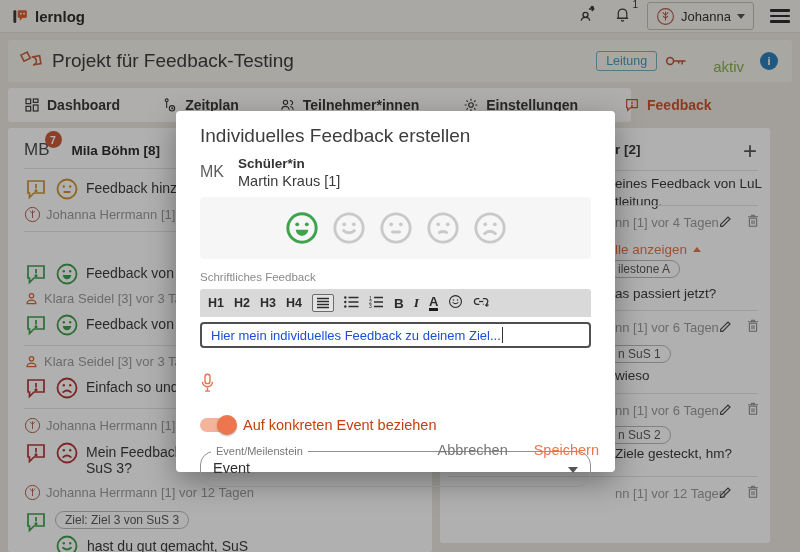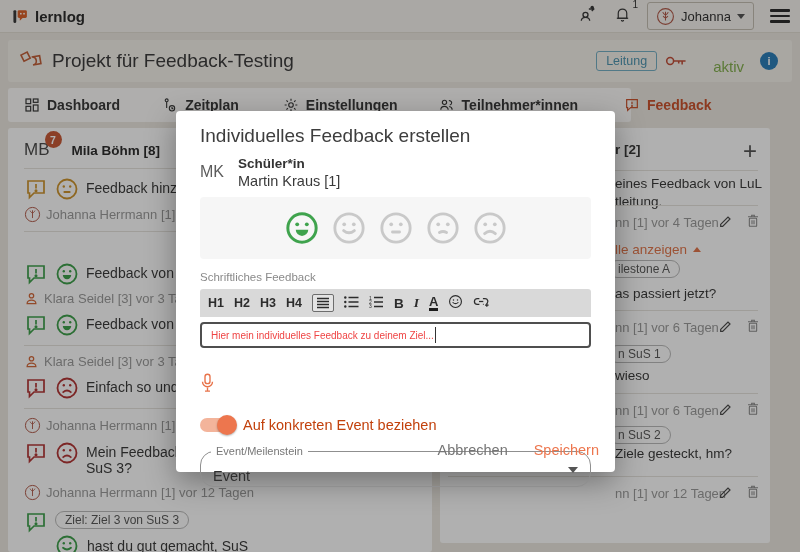--- a/index.html
+++ b/index.html
@@ -70,30 +70,30 @@
   .mood-box{position:absolute;left:24px;top:86px;width:391px;height:62px;background:#f6f6f6;border-radius:4px;display:flex;align-items:center;justify-content:center;gap:13px;}
   .face{width:34px;height:34px;}
   .ed-label{position:absolute;left:24px;top:160px;font-size:11.5px;color:#8a8a8a;}
   .toolbar{position:absolute;left:24px;top:178px;width:391px;height:28px;background:#d9d9d9;border-radius:3px 3px 0 0;display:flex;align-items:center;gap:10px;padding-left:8px;box-sizing:border-box;}
   .tb-h{font-size:12.5px;font-weight:700;color:#2c2c2c;}
   .tb-box{border:1px solid #6d6d6d;border-radius:2px;padding:2px 3px;display:flex;align-items:center;background:#e4e4e4;}
   .tb-b{font-size:13.5px;font-weight:700;color:#2c2c2c;}
   .tb-i{font-size:13.5px;font-style:italic;font-weight:700;color:#2c2c2c;font-family:"Liberation Serif",serif;}
   .tb-a{font-size:13px;font-weight:700;color:#2c2c2c;border-bottom:3px solid #1c1c1c;line-height:13px;}
   .ed-field{position:absolute;left:24px;top:211px;width:391px;height:26px;border:2px solid #4f4f4f;border-radius:4px;display:flex;align-items:center;padding-left:9px;box-sizing:border-box;}
-  .ed-text{font-size:10px;color:#ef4444;white-space:nowrap;}
+  .ed-text{font-size:13px;color:#1d4ed8;white-space:nowrap;}
   .ed-caret{display:inline-block;width:1px;height:16px;background:#333;margin-left:1px;}
   .mic{position:absolute;left:24px;top:262px;}
   .toggle-row{position:absolute;left:24px;top:306px;display:flex;align-items:center;gap:9px;}
   .toggle{position:relative;width:34px;height:14px;border-radius:7px;background:#f3b49b;}
   .toggle .knob{position:absolute;right:-3px;top:-3px;width:20px;height:20px;border-radius:50%;background:#ed764e;box-shadow:0 1px 2px rgba(0,0,0,.3);}
   .toggle-label{font-size:14.5px;color:#c2410c;}
   .select{position:absolute;left:24px;top:340px;width:391px;height:36px;border:1px solid #8f8f8f;border-radius:14px;box-sizing:border-box;}
   .select-label{position:absolute;left:10px;top:-7px;background:#fff;padding:0 5px;font-size:11px;color:#777;}
-  .select-value{position:absolute;left:12px;top:16px;font-size:14.5px;color:#2f2f2f;}
+  .select-value{position:absolute;left:12px;top:8px;font-size:14.5px;color:#2f2f2f;}
   .select-caret{position:absolute;right:12px;top:15px;width:0;height:0;border-left:5px solid transparent;border-right:5px solid transparent;border-top:6px solid #555;}
   .m-actions{position:absolute;right:16px;bottom:14px;display:flex;gap:26px;align-items:center;}
   .btn-cancel{font-size:14.5px;color:#757575;}
   .btn-save{font-size:14.5px;color:#ed764e;font-weight:400;}
 </style>
 </head>
 <body>
 
 <div id="stage">
 
@@ -172,34 +172,34 @@
     </div>
     <div class="tab t2">
       <svg width="16" height="16" viewBox="0 0 24 24" fill="none" stroke="#3a3a3a" stroke-width="1.7">
         <circle cx="7" cy="5" r="2.2"></circle>
           <path d="M7 7.5 v9"></path>
           <circle cx="15" cy="17" r="4"></circle>
           <path d="M15 15 v2.5 h2"></path>
       </svg>
       <span>Zeitplan</span>
     </div>
-    <div class="tab t4">
-      <svg width="16" height="16" viewBox="0 0 24 24" fill="none" stroke="#3a3a3a" stroke-width="1.7">
-        <circle cx="12" cy="12" r="3.4"></circle>
-        <path d="M12 2.5 v3 M12 18.5 v3 M2.5 12 h3 M18.5 12 h3 M5.2 5.2 l2.1 2.1 M16.7 16.7 l2.1 2.1 M18.8 5.2 l-2.1 2.1 M7.3 16.7 l-2.1 2.1"></path>
-      </svg>
-      <span>Einstellungen</span>
-    </div>
     <div class="tab t3">
       <svg width="17" height="16" viewBox="0 0 24 24" fill="none" stroke="#3a3a3a" stroke-width="1.7">
         <circle cx="9" cy="8" r="3.2"></circle>
           <path d="M3.5 19 a5.5 5 0 0 1 11 0"></path>
         <path d="M15.5 5.6 a3.2 3.2 0 1 1 1.5 6.2 M16 14.3 a5.5 5 0 0 1 4.5 4.7"></path>
       </svg>
       <span>Teilnehmer*innen</span>
+    </div>
+    <div class="tab t4">
+      <svg width="16" height="16" viewBox="0 0 24 24" fill="none" stroke="#3a3a3a" stroke-width="1.7">
+        <circle cx="12" cy="12" r="3.4"></circle>
+        <path d="M12 2.5 v3 M12 18.5 v3 M2.5 12 h3 M18.5 12 h3 M5.2 5.2 l2.1 2.1 M16.7 16.7 l2.1 2.1 M18.8 5.2 l-2.1 2.1 M7.3 16.7 l-2.1 2.1"></path>
+      </svg>
+      <span>Einstellungen</span>
     </div>
     <div class="tab t5">
       <svg width="16" height="16" viewBox="0 0 24 24" fill="none" stroke="#c9532f" stroke-width="1.8">
         <path d="M4 4 h16 v12 h-10 l-4.5 4 v-4 H4 z"></path>
           <path d="M12 7 v4"></path>
           <circle cx="12" cy="13.5" r=".6" fill="#c9532f"></circle>
       </svg>
       <span>Feedback</span>
     </div>
   </div>

